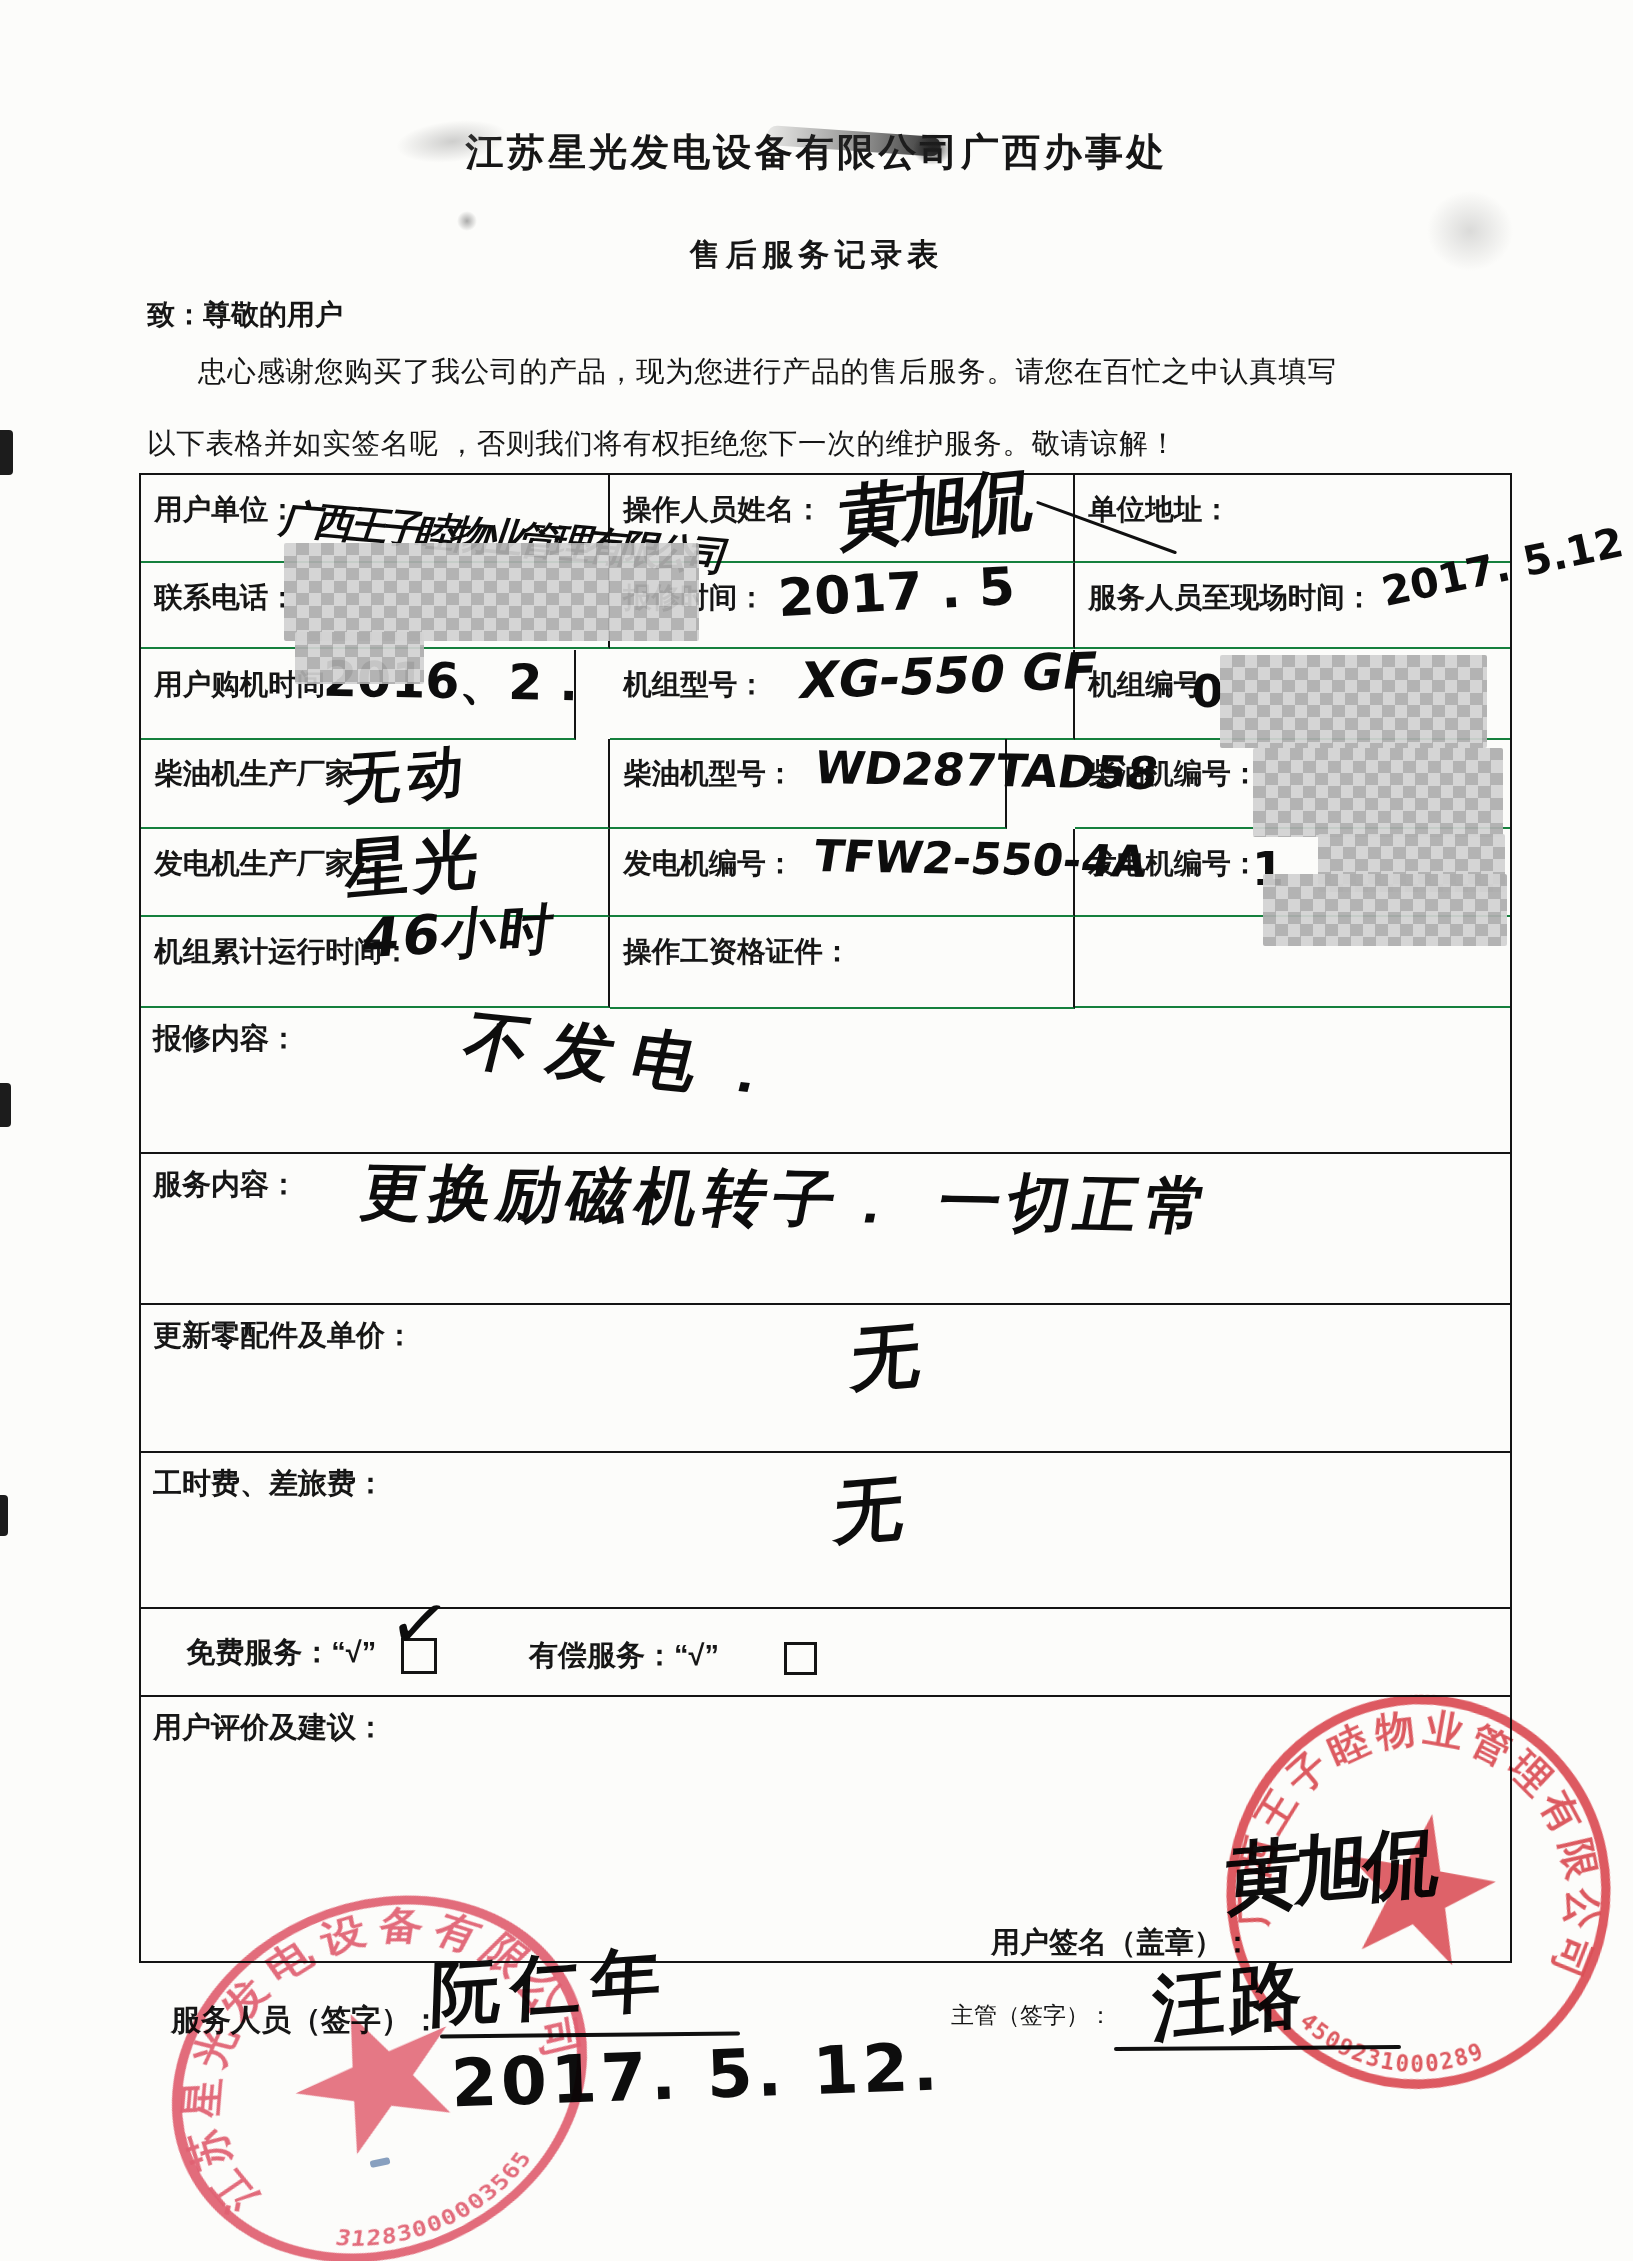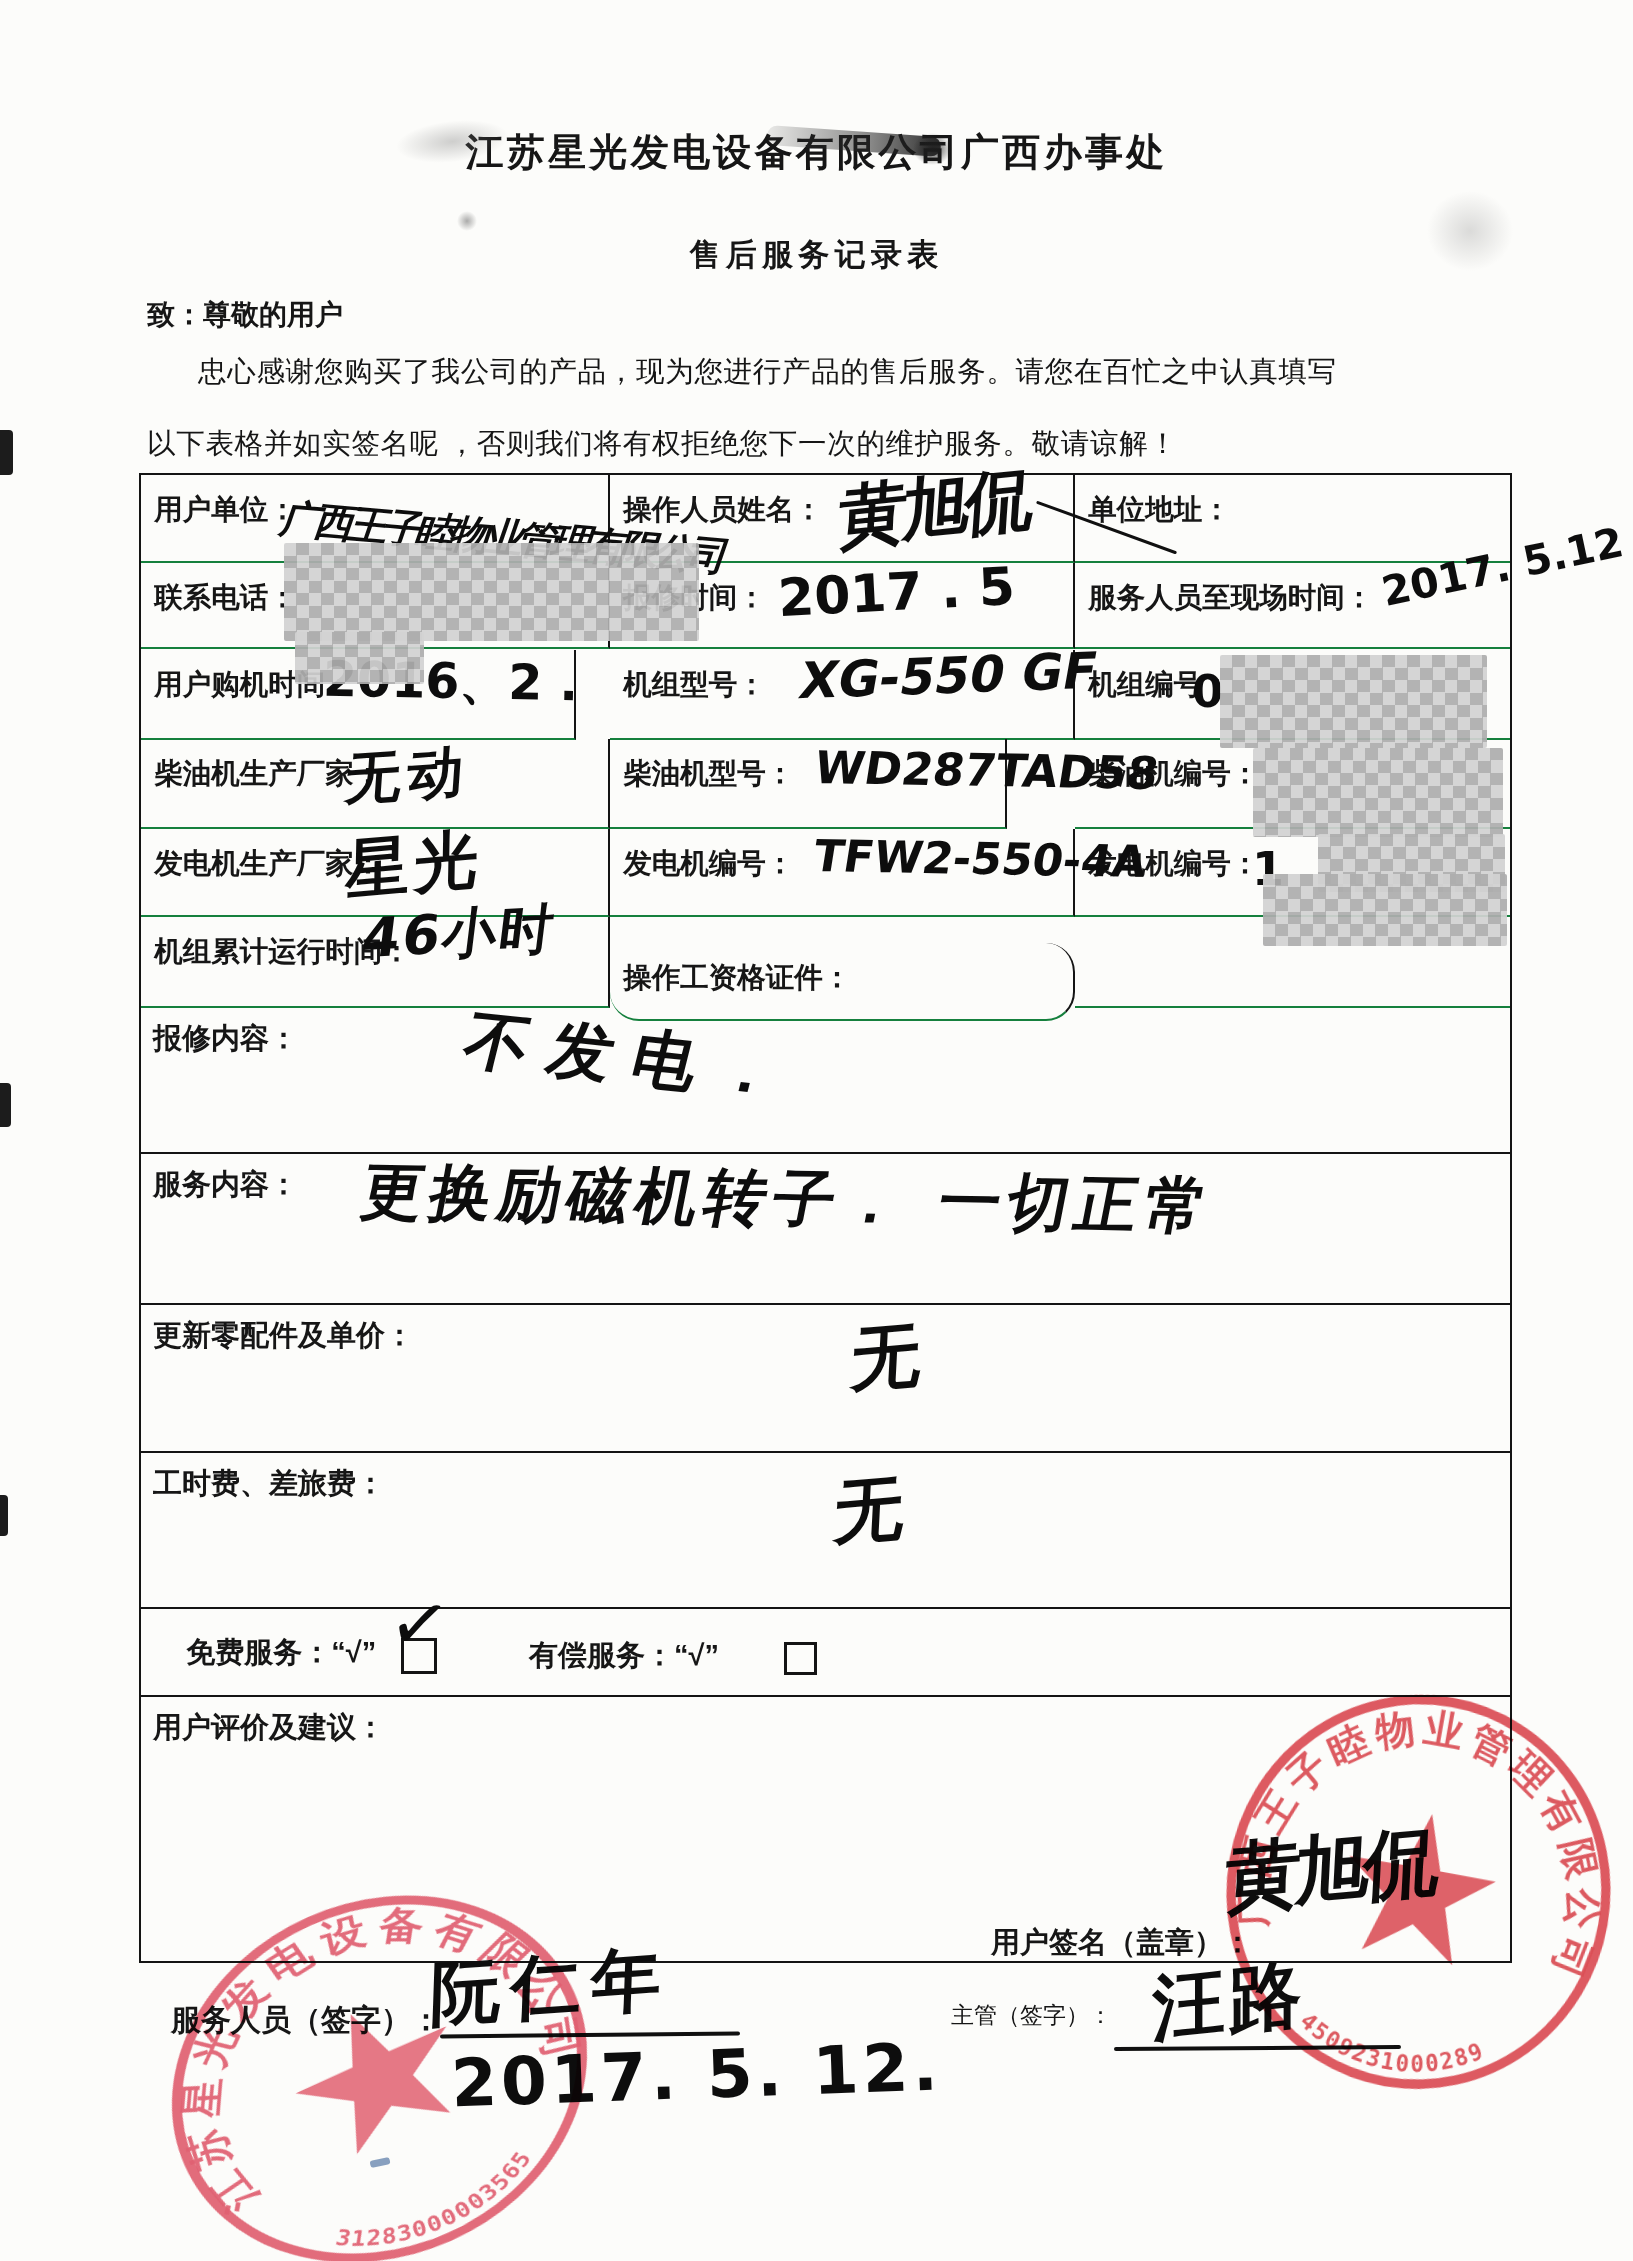--- a/index.html
+++ b/index.html
@@ -122,21 +122,21 @@
     <div class="cell" style="left:469px;top:354px;width:465px;height:88px;">
       <span class="cl">发电机编号：</span>
     </div>
     <div class="cell last" style="left:934px;top:354px;width:435px;height:88px;">
       <span class="cl">发电机编号：</span>
     </div>
 
     <div class="cell" style="left:0;top:442px;width:469px;height:91px;">
       <span class="cl">机组累计运行时间：</span>
     </div>
-    <div class="cell" style="left:469px;top:468px;width:465px;height:78px;border-radius:29px;">
+    <div class="cell" style="left:469px;top:442px;width:465px;height:92px;">
       <span class="cl">操作工资格证件：</span>
     </div>
     <div class="cell last" style="left:934px;top:442px;width:435px;height:91px;"></div>
 
     <div class="sect" style="top:533px;height:146px;">
       <span class="sl">报修内容：</span>
     </div>
     <div class="sect" style="top:679px;height:151px;padding-left:27px;">
       <span class="sl">服务内容：</span>
     </div>

